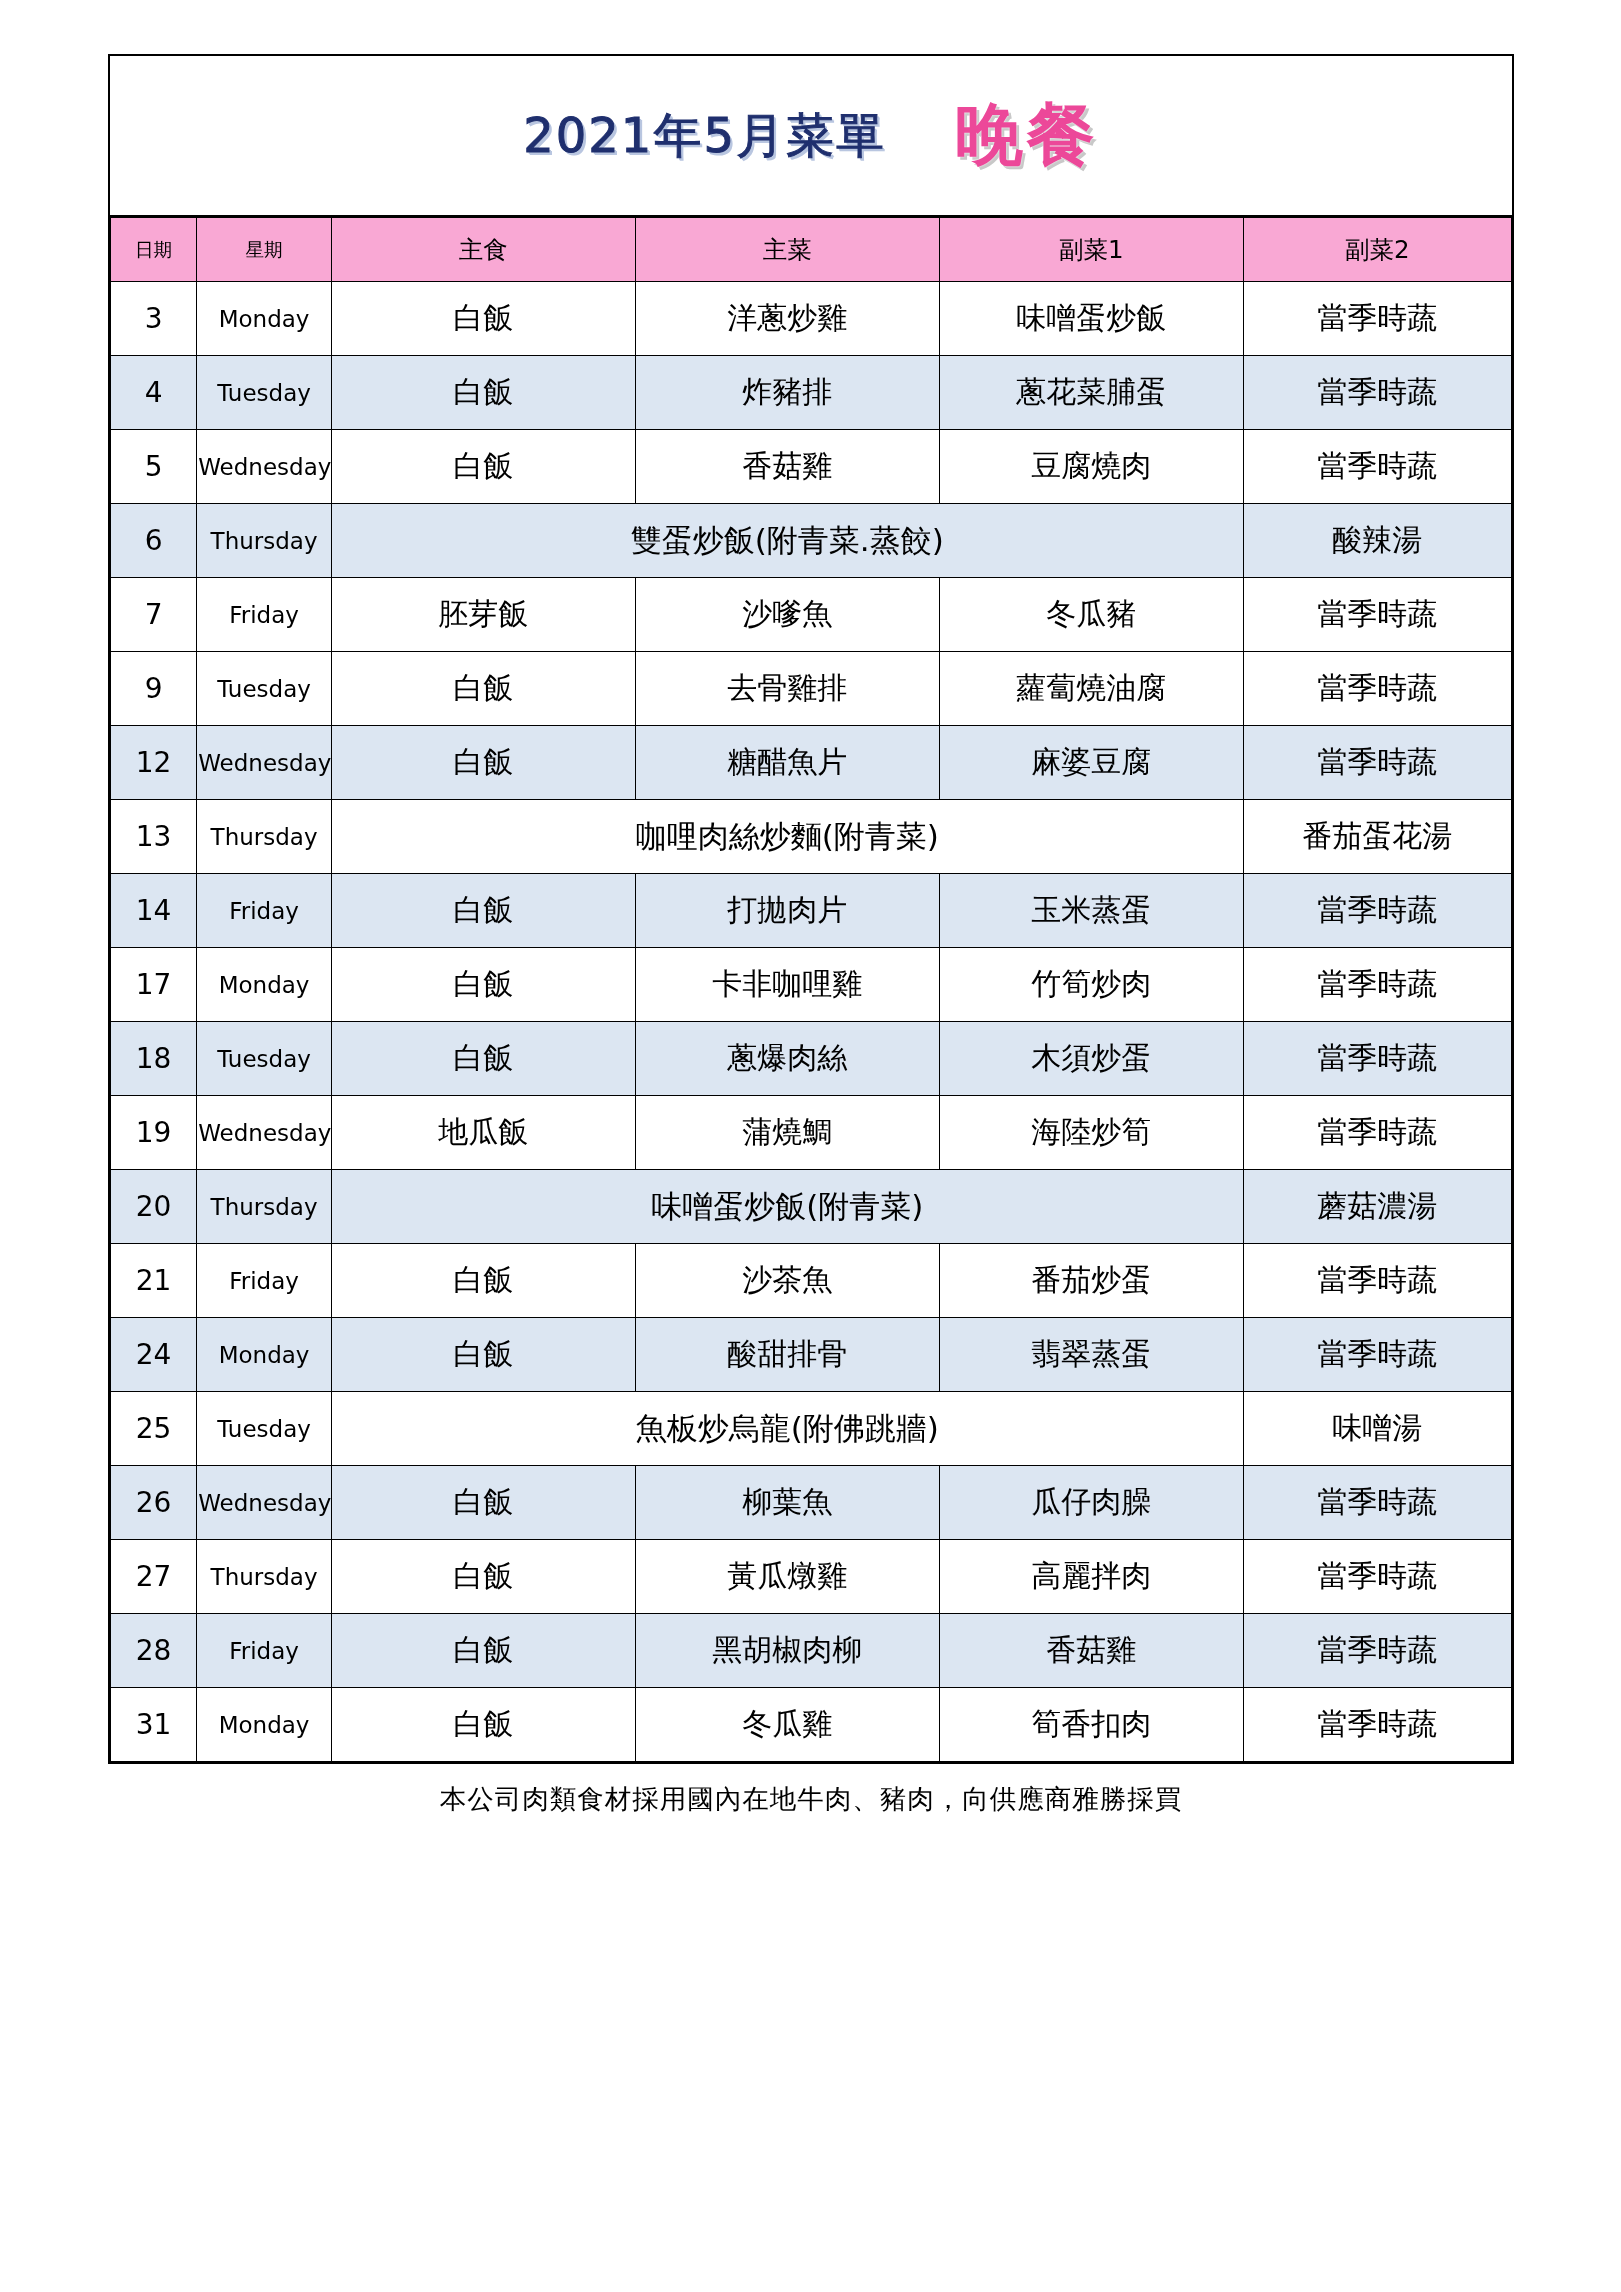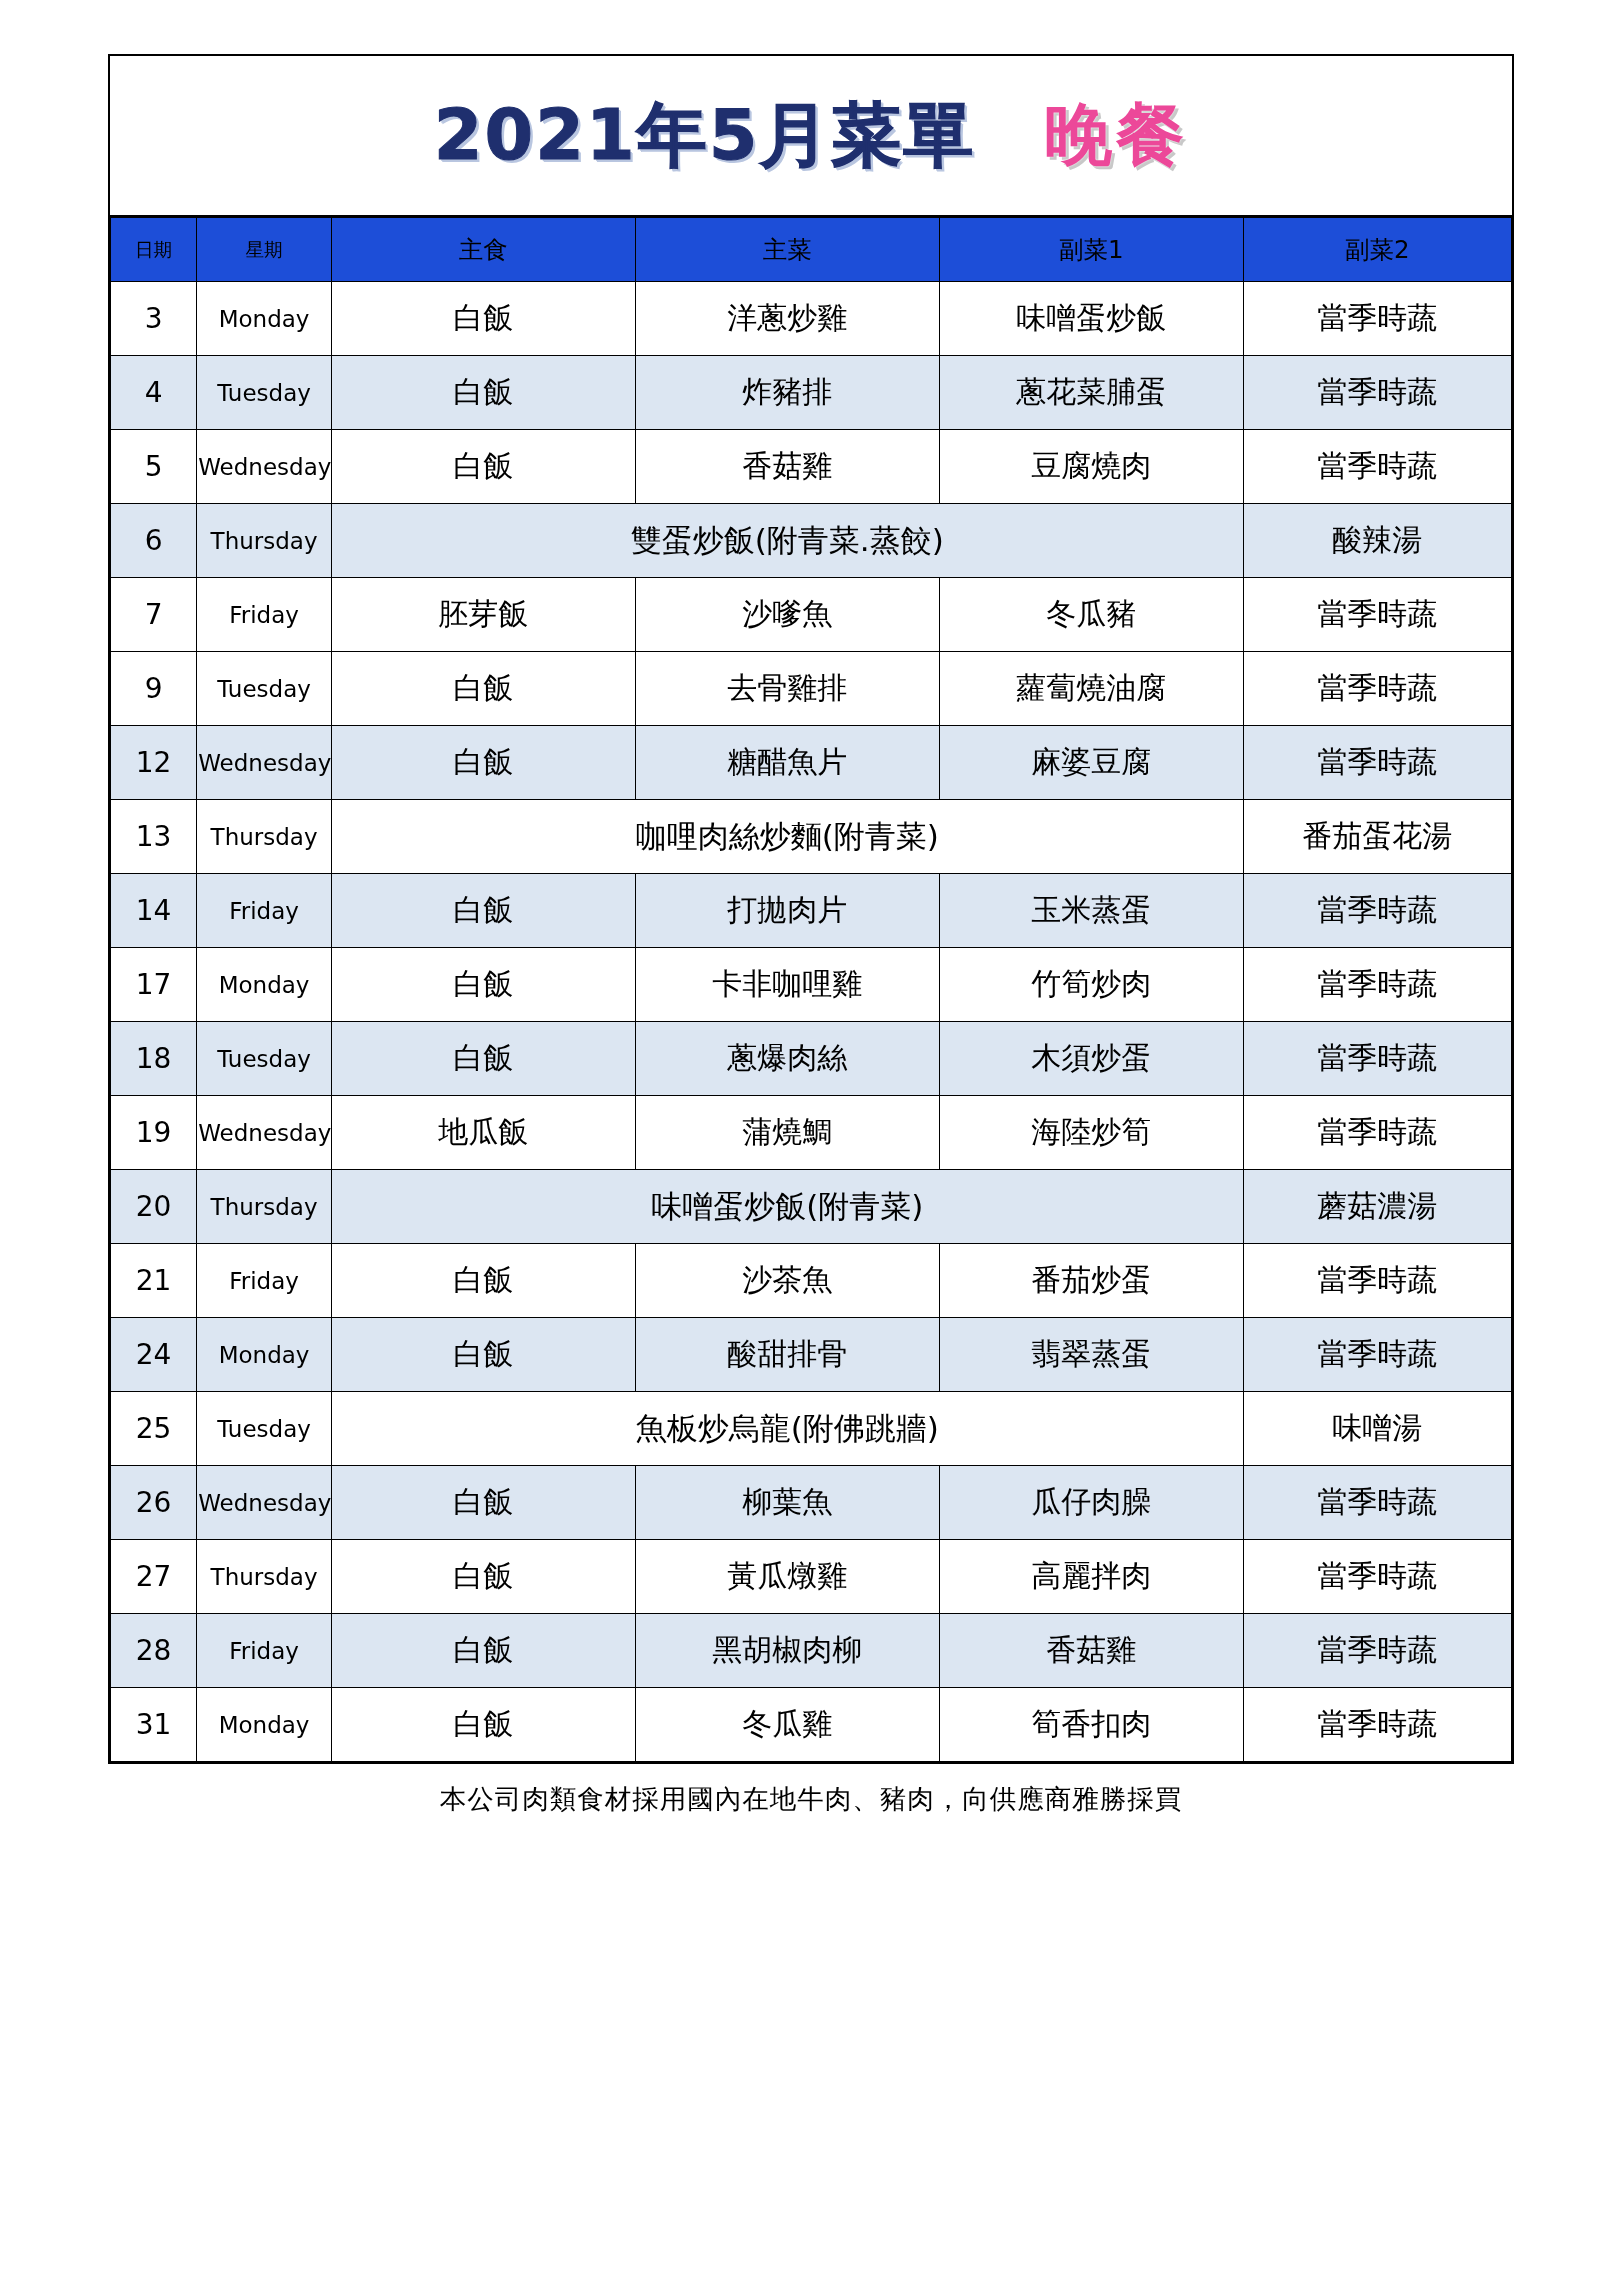--- a/index.html
+++ b/index.html
@@ -30,22 +30,22 @@
   .title-row {
     display: flex;
     align-items: center;
     justify-content: center;
     height: 159px;
     border-bottom: 2.9px solid #000000;
     gap: 69px;
   }
   .title-main {
     font-family: "DejaVu Sans", sans-serif;
-    font-size: 70px;
-    font-weight: bold;
+    font-size: 48px;
+    font-weight: normal;
     color: #1f2f6e;
     letter-spacing: 2px;
     -webkit-text-stroke: 1px #1f2f6e;
     text-shadow:
       2px 2px 0 #b9c6e0,
       2.9px 2.9px 0 #b9c6e0;
   }
   .title-badge {
     font-family: "DejaVu Sans", sans-serif;
     font-size: 68px;
@@ -74,21 +74,21 @@
   table.menu col.c-side2 { width: 249px; }
 
   table.menu th, table.menu td {
     border: 1px solid #000000;
     text-align: center;
     vertical-align: middle;
     font-family: "DejaVu Sans", sans-serif;
     color: #000000;
   }
   thead th {
-    background: #1d4ed8;
+    background: #f9a8d4;
     height: 61px;
     font-size: 24.5px;
     font-weight: normal;
   }
   thead th.small {
     font-size: 18.6px;
   }
   tbody tr { height: 74px; }
   tbody tr.odd  td { background: #ffffff; }
   tbody tr.even td { background: #dce6f2; }

